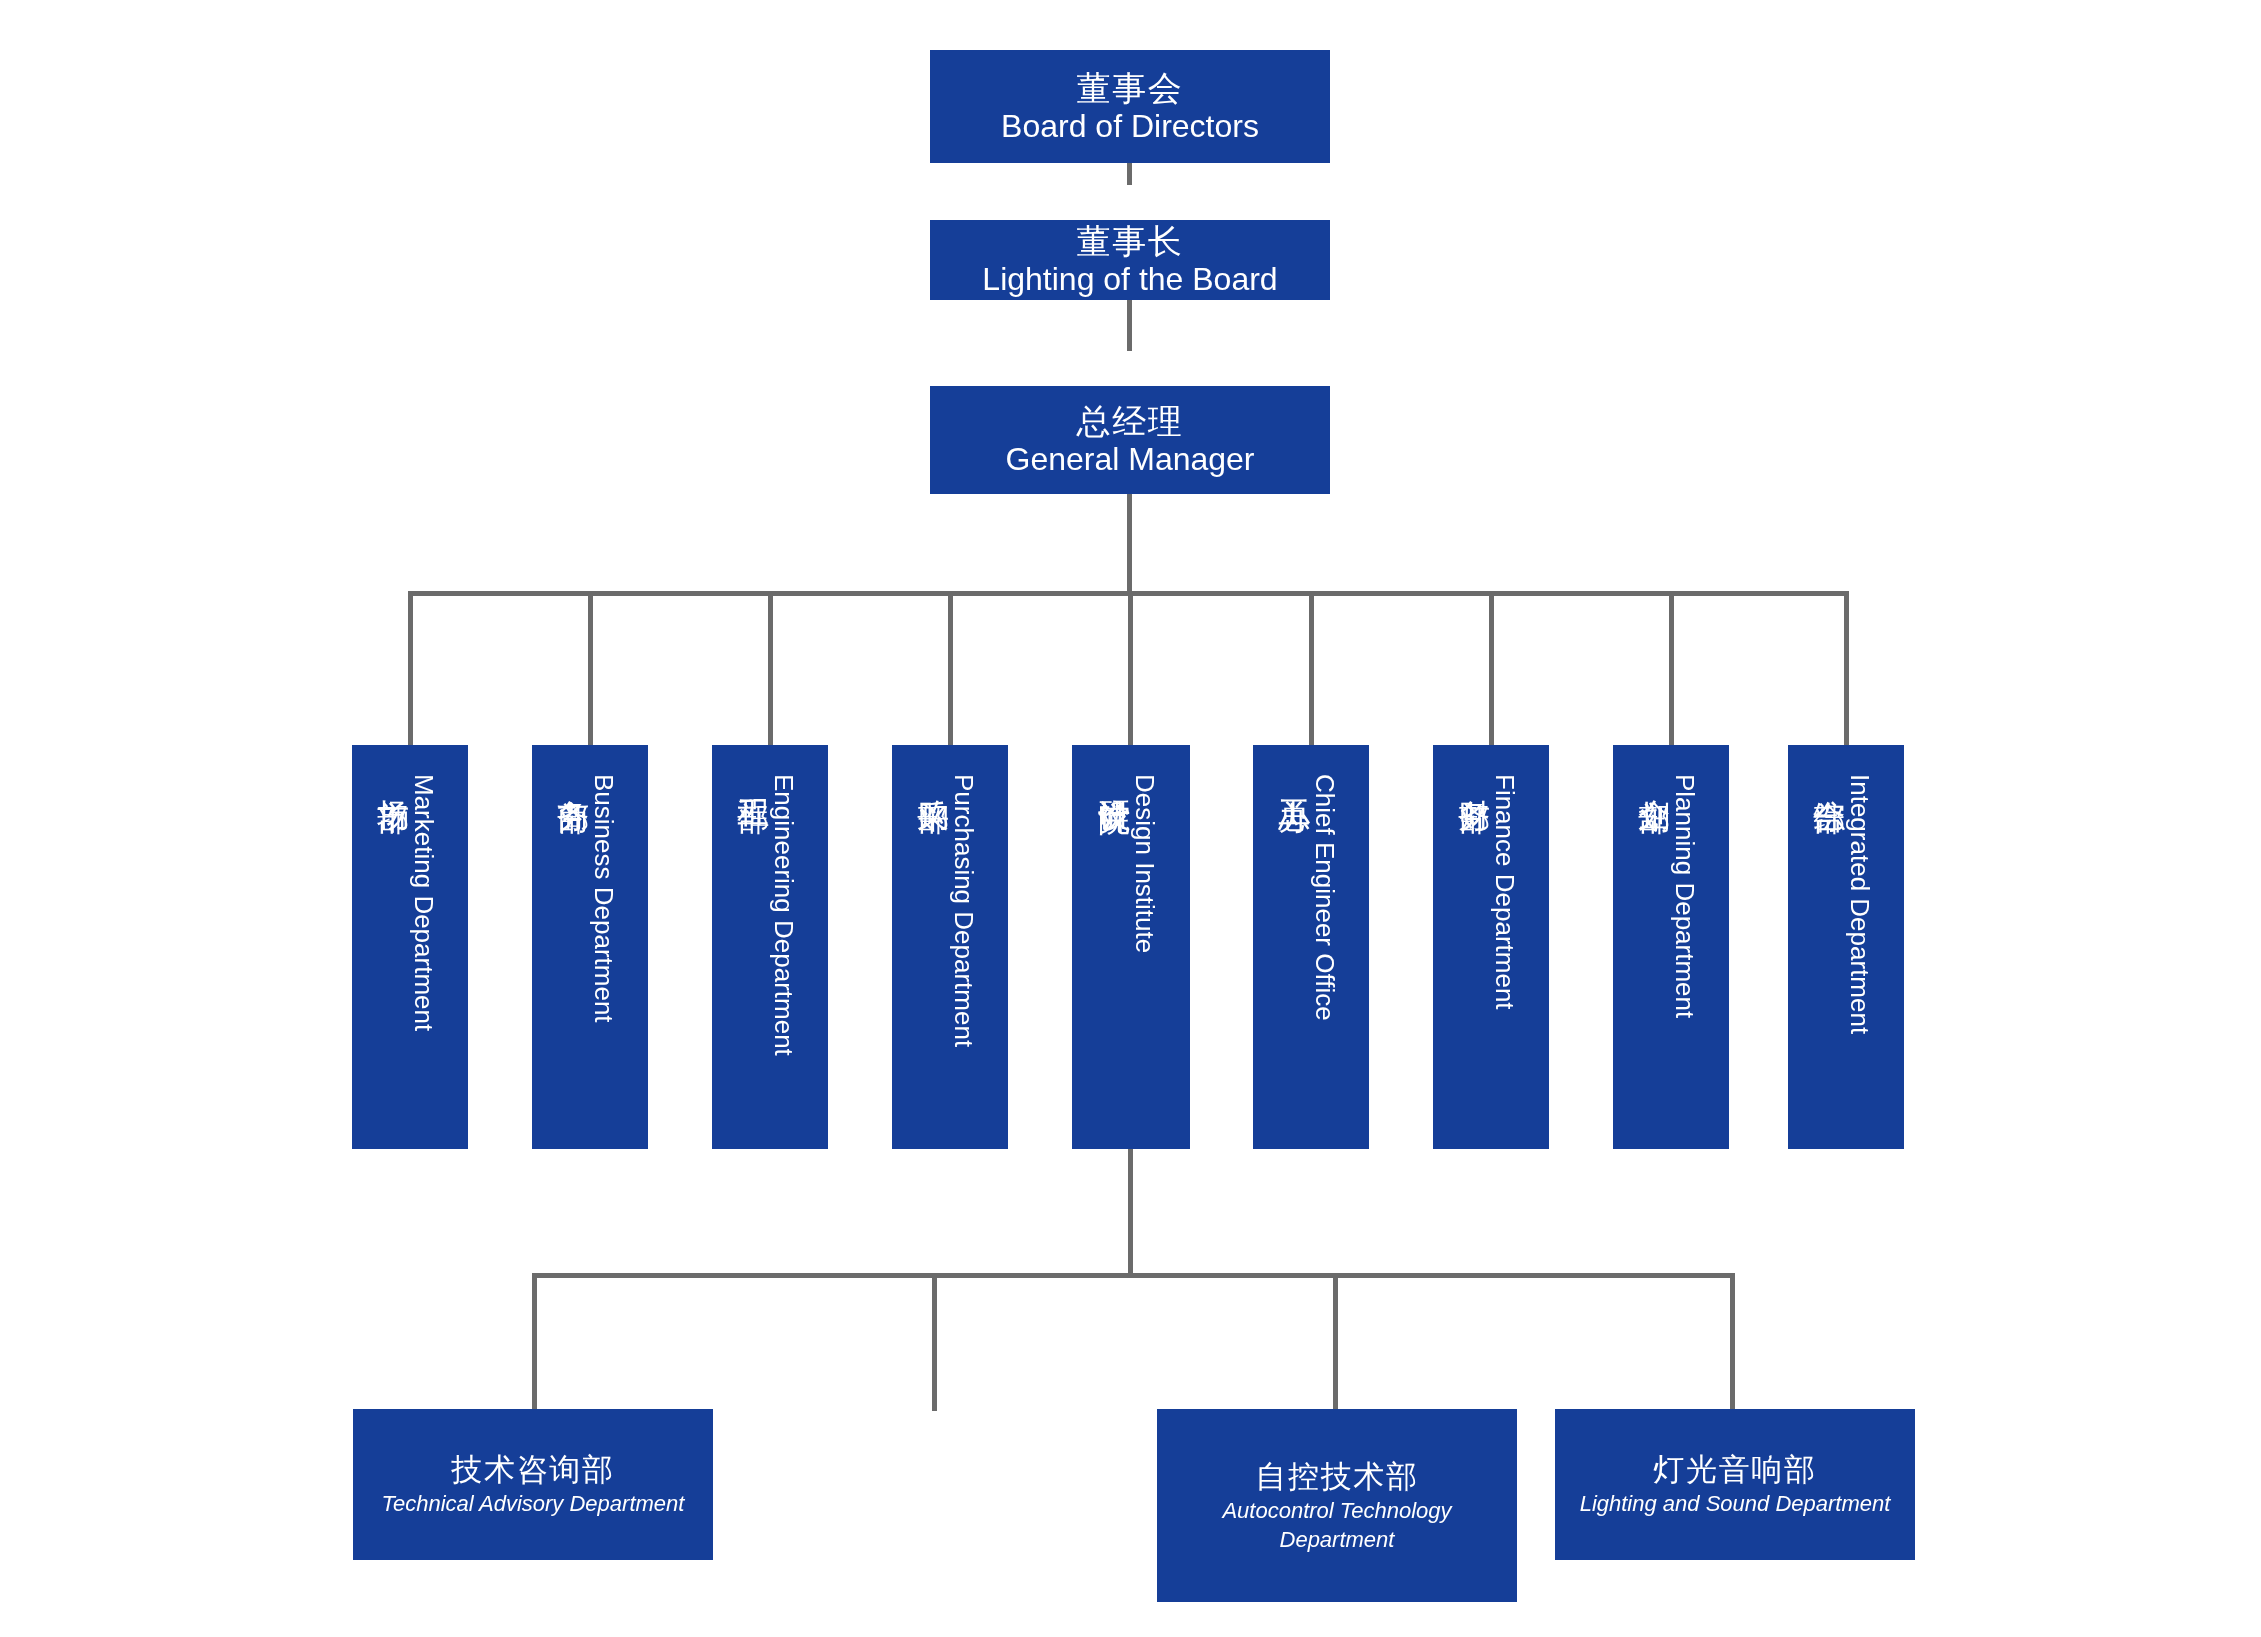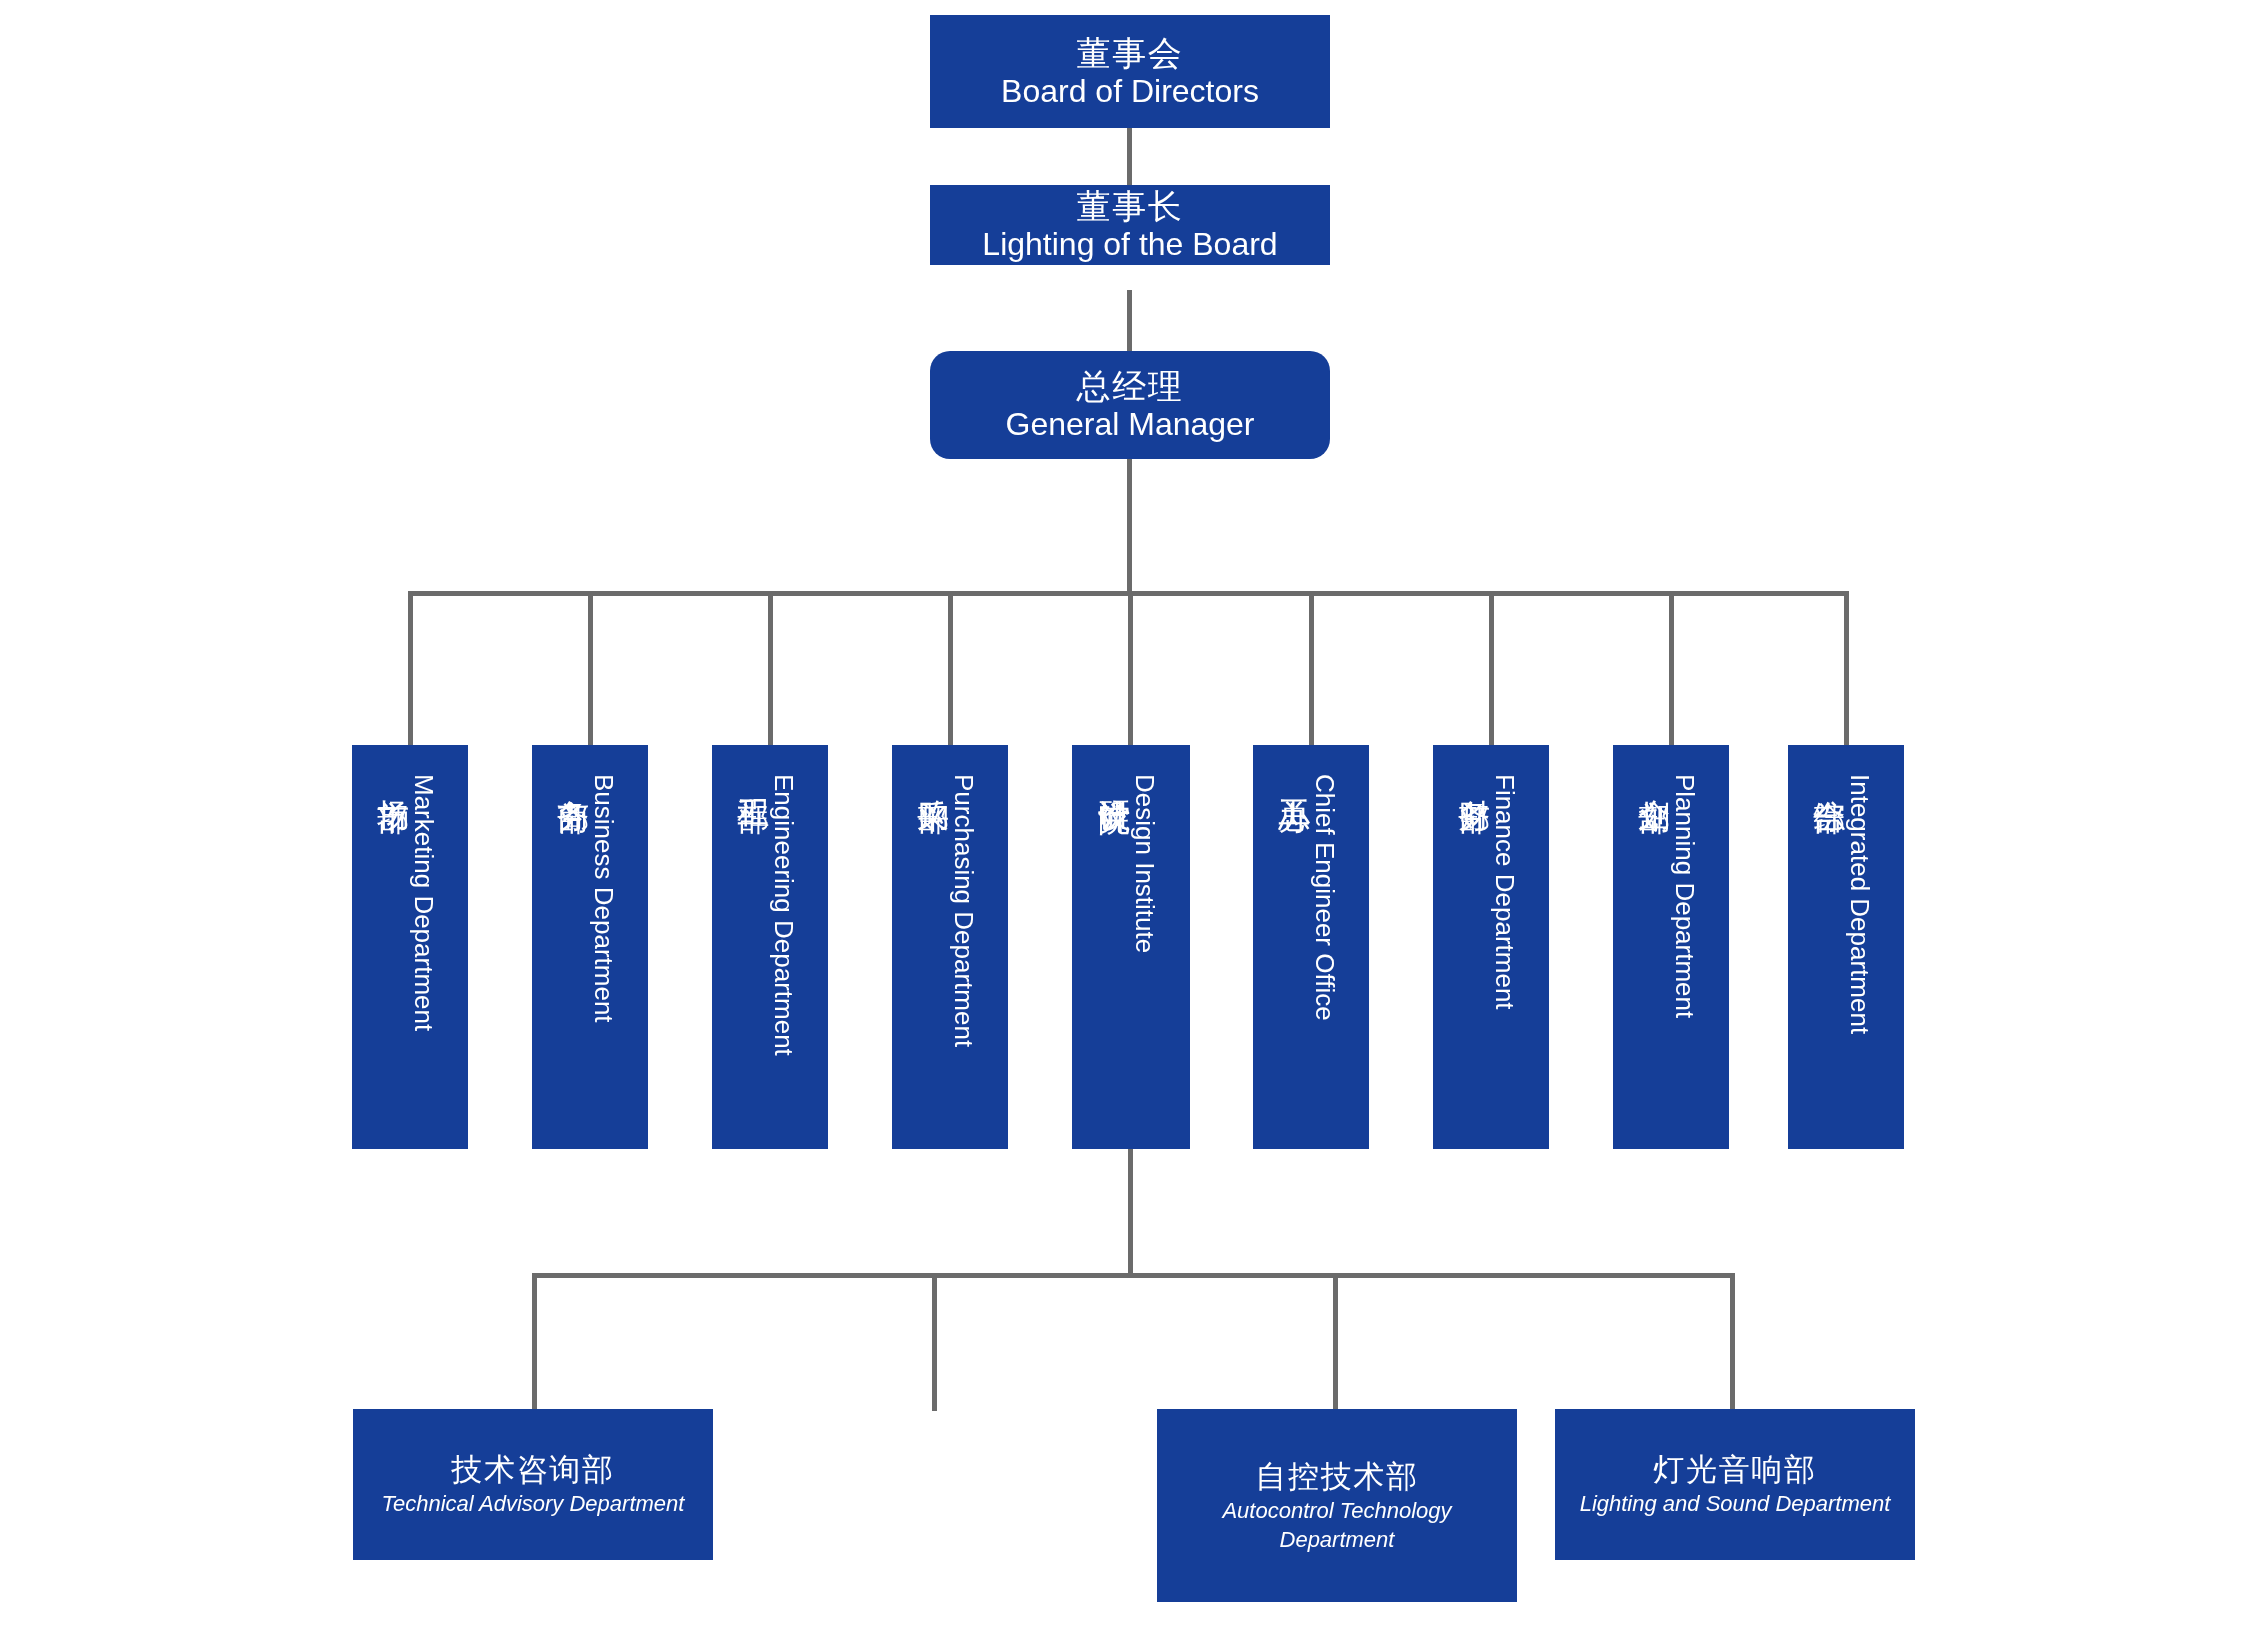--- a/index.html
+++ b/index.html
@@ -36,20 +36,21 @@
   }
 
   
   .node-top {
     display: flex;
     flex-direction: column;
     align-items: center;
     justify-content: center;
     text-align: center;
     line-height: 1.18;
+    margin-top: 35px;
   }
   .node-top .zh {
     font-size: 34px;
     letter-spacing: 1.7px;
     white-space: nowrap;
   }
   .node-top .en {
     font-size: 32px;
     white-space: nowrap;
   }
@@ -133,21 +134,21 @@
   <div class="node node-top" style="left: 930px; top: 15px; width: 400px; height: 113px; background: rgb(21, 62, 152); color: rgb(255, 255, 255);">
     <span class="zh">董事会</span>
     <span class="en">Board of Directors</span>
   </div>
 
   <div class="node node-top" style="left: 930px; top: 185px; width: 400px; height: 80px; background: rgb(21, 62, 152); color: rgb(255, 255, 255);">
     <span class="zh">董事长</span>
     <span class="en">Lighting of the Board</span>
   </div>
 
-  <div class="node node-top" style="left: 930px; top: 351px; width: 400px; height: 108px; background: rgb(21, 62, 152); color: rgb(255, 255, 255); border-radius: 20px;">
+  <div class="node node-top" style="left: 930px; top: 351px; width: 400px; height: 108px; background: rgb(21, 62, 152); color: rgb(255, 255, 255);">
     <span class="zh">总经理</span>
     <span class="en">General Manager</span>
   </div>
 
   <div class="node node-vert" style="left: 352px; top: 745px; width: 116px; height: 404px; background: rgb(21, 62, 152); color: rgb(255, 255, 255);">
     <span class="vtext en">Marketing Department</span>
     <span class="vtext zh">市场部</span>
   </div>
 
   <div class="node node-vert" style="left: 532px; top: 745px; width: 116px; height: 404px; background: rgb(21, 62, 152); color: rgb(255, 255, 255);">

